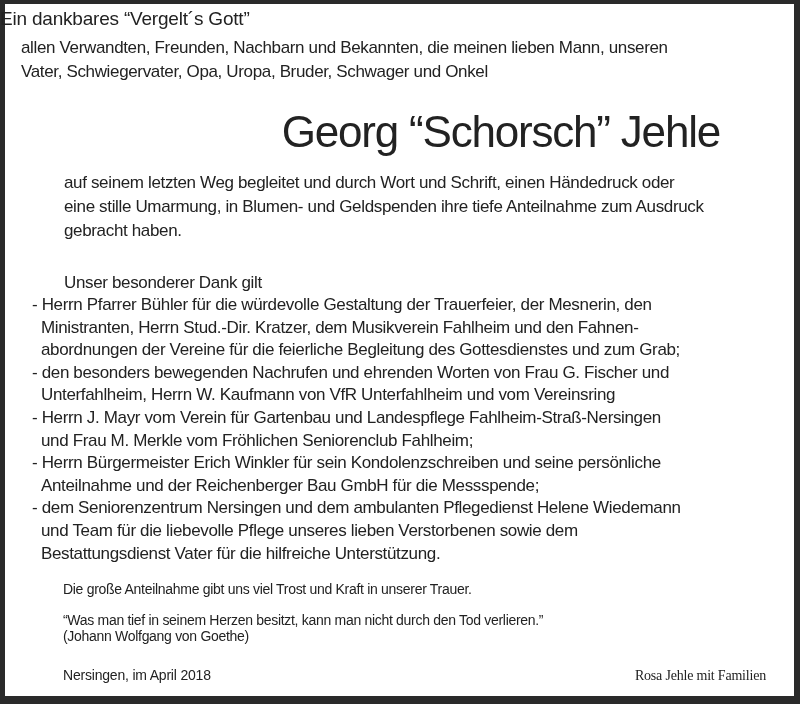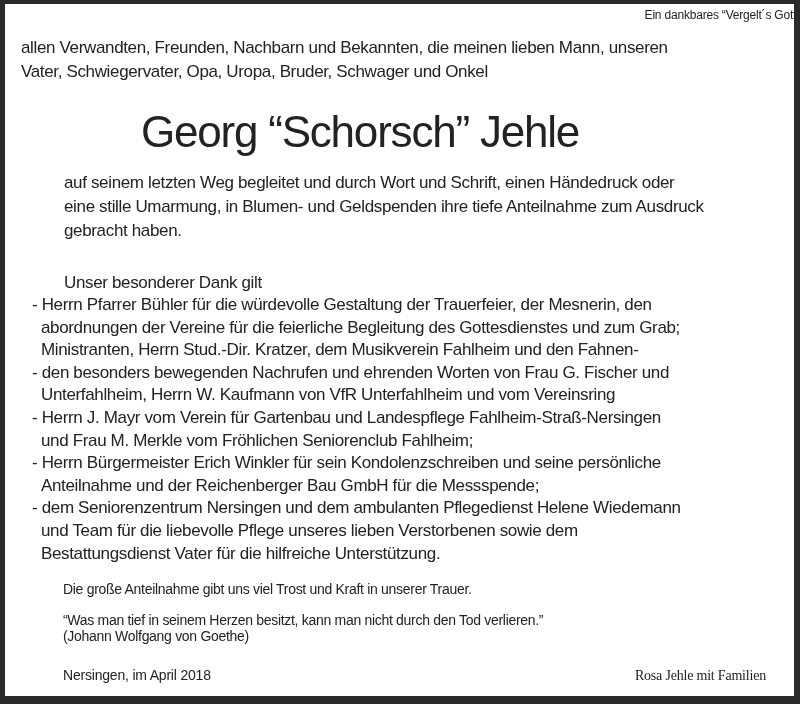--- a/index.html
+++ b/index.html
@@ -29,35 +29,35 @@
       background: #ffffff;
     }
     .abs {
       position: absolute;
       white-space: nowrap;
     }
     .header {
       left: 0;
       width: 800px;
       top: 8px;
-      text-align: right;
-      font-size: 12px;
+      text-align: left;
+      font-size: 19px;
       letter-spacing: -0.2px;
     }
     .intro {
       left: 21px;
       font-size: 17px;
       letter-spacing: -0.35px;
       line-height: 24px;
     }
     .title {
       left: 0;
       width: 720px;
       top: 106px;
-      text-align: center;
+      text-align: right;
       font-size: 44px;
       letter-spacing: -1.2px;
       line-height: 52px;
     }
     .para {
       left: 64px;
       font-size: 17px;
       letter-spacing: -0.35px;
       line-height: 24px;
     }
@@ -105,22 +105,22 @@
 
 <div class="abs para" style="top:171px;">auf seinem letzten Weg begleitet und durch Wort und Schrift, einen Händedruck oder</div>
 <div class="abs para" style="top:195px;">eine stille Umarmung, in Blumen- und Geldspenden ihre tiefe Anteilnahme zum Ausdruck</div>
 <div class="abs para" style="top:219px;">gebracht haben.</div>
 
 <div class="abs para" style="top:271px;">Unser besonderer Dank gilt</div>
 
 <div class="abs list">
   <div class="list-item">
     <span class="list-line">- Herrn Pfarrer Bühler für die würdevolle Gestaltung der Trauerfeier, der Mesnerin, den</span>
+    <span class="list-line cont">Ministranten, Herrn Stud.-Dir. Kratzer, dem Musikverein Fahlheim und den Fahnen-</span>
     <span class="list-line cont">abordnungen der Vereine für die feierliche Begleitung des Gottesdienstes und zum Grab;</span>
-    <span class="list-line cont">Ministranten, Herrn Stud.-Dir. Kratzer, dem Musikverein Fahlheim und den Fahnen-</span>
   </div>
   <div class="list-item">
     <span class="list-line">- den besonders bewegenden Nachrufen und ehrenden Worten von Frau G. Fischer und</span>
     <span class="list-line cont">Unterfahlheim, Herrn W. Kaufmann von VfR Unterfahlheim und vom Vereinsring</span>
   </div>
   <div class="list-item">
     <span class="list-line">- Herrn J. Mayr vom Verein für Gartenbau und Landespflege Fahlheim-Straß-Nersingen</span>
     <span class="list-line cont">und Frau M. Merkle vom Fröhlichen Seniorenclub Fahlheim;</span>
   </div>
   <div class="list-item">

